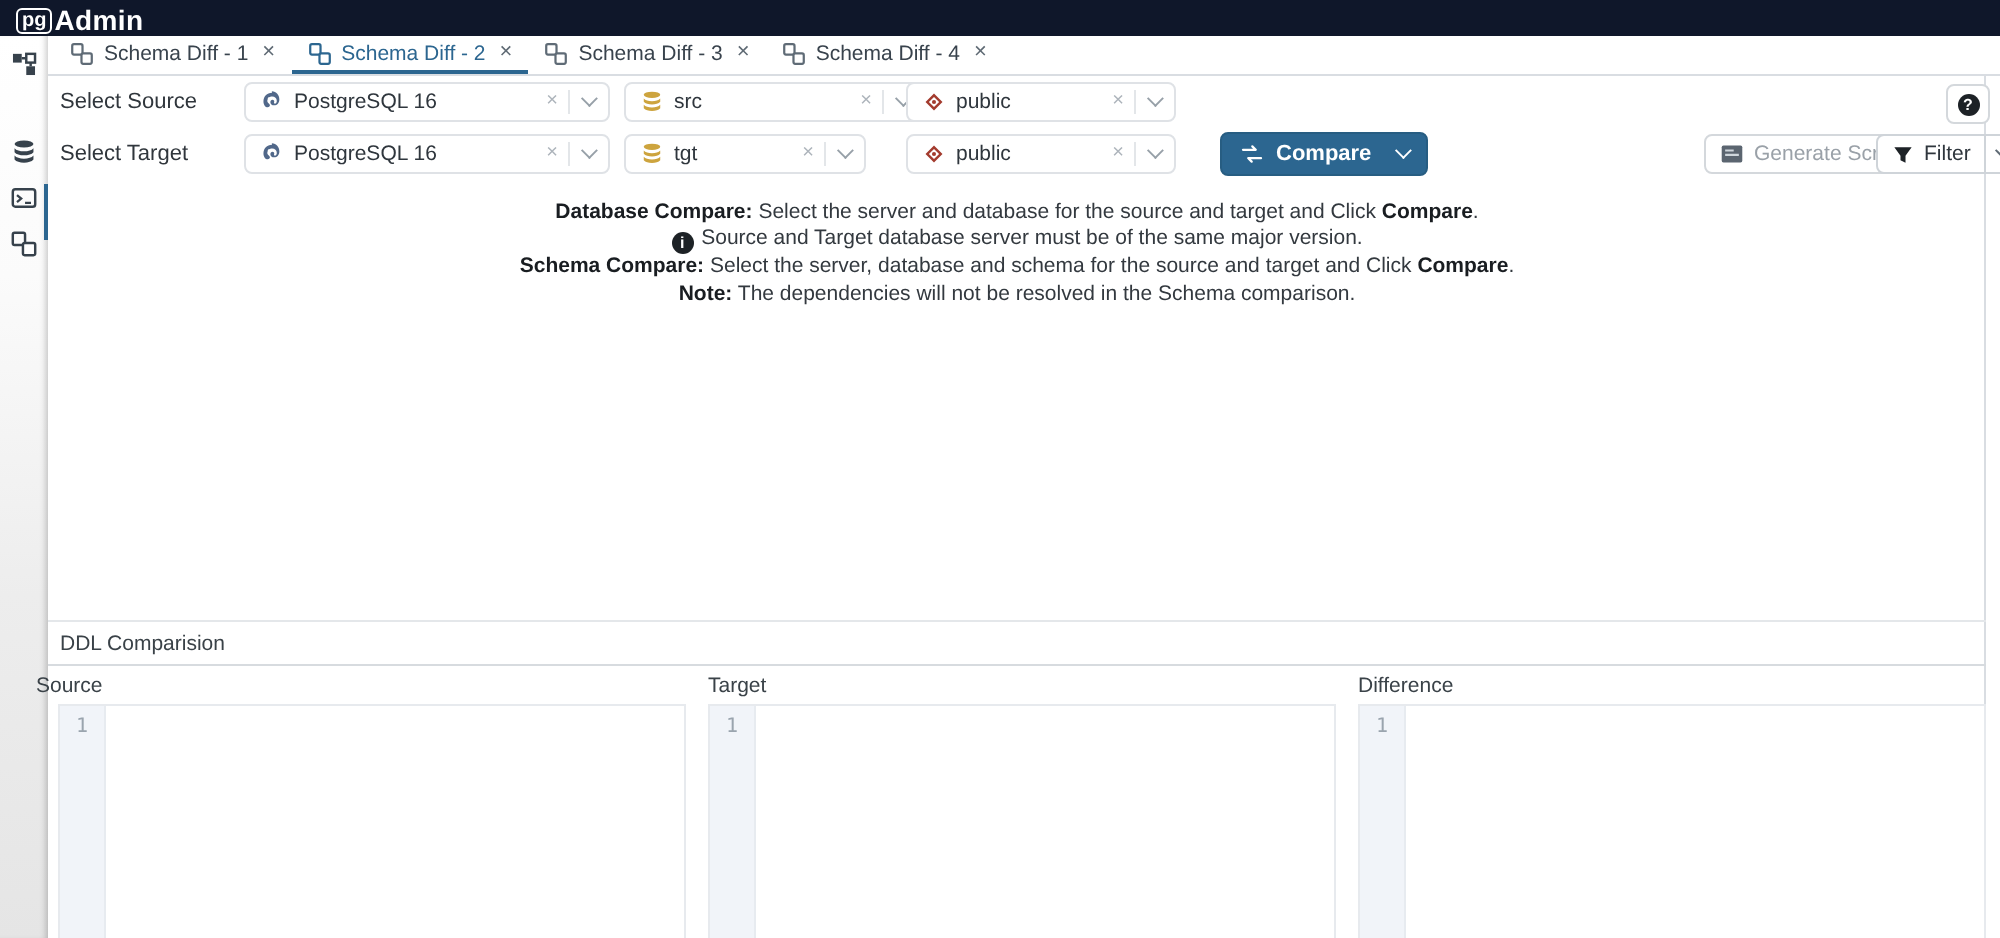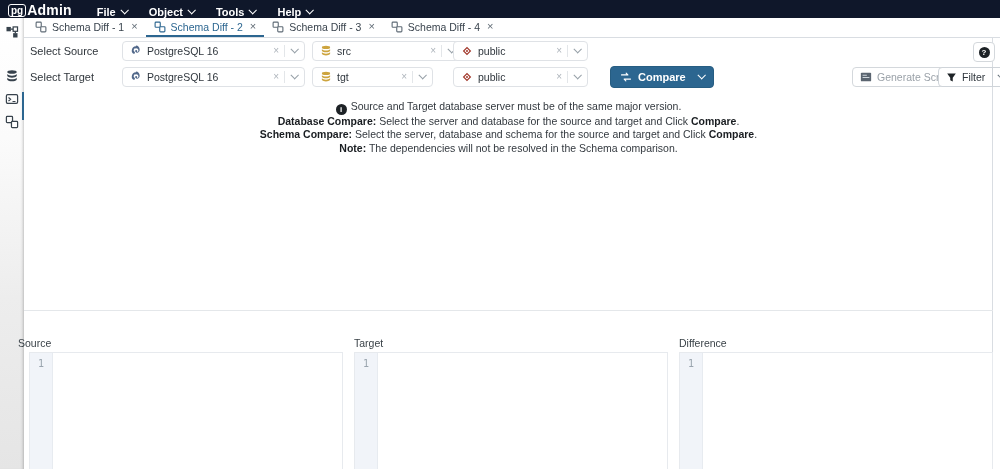--- a/index.html
+++ b/index.html
@@ -97,38 +97,20 @@
 </head>
 <body>
 
 <div class="stage">
 
   <div class="menubar">
     <div class="logo">
       <span class="logo-pg">pg</span>
       <span class="logo-admin">Admin</span>
     </div>
-    <div class="menus">
-      <span class="menu-item">
-          <span>File</span>
-          <span class="chev"></span>
-        </span>
-      <span class="menu-item">
-          <span>Object</span>
-          <span class="chev"></span>
-        </span>
-      <span class="menu-item">
-          <span>Tools</span>
-          <span class="chev"></span>
-        </span>
-      <span class="menu-item">
-          <span>Help</span>
-          <span class="chev"></span>
-        </span>
-    </div>
   </div>
 
   <div class="sidebar">
     <span class="side-icon" style="top:7px">
       <svg viewBox="0 0 16 16" width="14" height="14" fill="none" stroke="#37424c" stroke-width="1.4">
         <rect x="1.7" y="2.2" width="5" height="5" fill="#37424c" stroke="none"></rect>
         <rect x="9.3" y="2.2" width="5" height="5"></rect>
         <rect x="9.3" y="9.3" width="5" height="5" fill="#37424c" stroke="none"></rect>
         <path d="M6.7 4.7h2.6M11.8 7.2v2.1"></path>
       </svg>
@@ -317,34 +299,37 @@
       </span>
       <span>Filter</span>
     </span>
     <span class="filter-caret">
       <span class="chev"></span>
     </span>
   </div>
 
   <div class="info">
     <div>
+      <span class="b">Database Compare:</span><span> Select the server and database for the source and target and Click </span><span class="b">Compare</span><span>.</span>
+    </div>
+    <div>
       <span class="circle-glyph">i</span><span>Source and Target database server must be of the same major version.</span>
-    </div>
-    <div>
-      <span class="b">Database Compare:</span><span> Select the server and database for the source and target and Click </span><span class="b">Compare</span><span>.</span>
     </div>
     <div>
       <span class="b">Schema Compare:</span><span> Select the server, database and schema for the source and target and Click </span><span class="b">Compare</span><span>.</span>
     </div>
     <div>
       <span class="b">Note:</span><span> The dependencies will not be resolved in the Schema comparison.</span>
     </div>
   </div>
 
   <div class="ddl-split"></div>
+  <div class="ddl-header">
+    <span class="ddl-title">DDL Comparision</span>
+  </div>
 
   <span class="panel-label" style="left:18px">Source</span>
   <span class="panel-label" style="left:354px">Target</span>
   <span class="panel-label" style="left:679px">Difference</span>
 
   <div class="editor" style="left:29px;width:314px">
     <div class="gutter">
       <span>1</span>
     </div>
     <div class="editor-body"></div>

